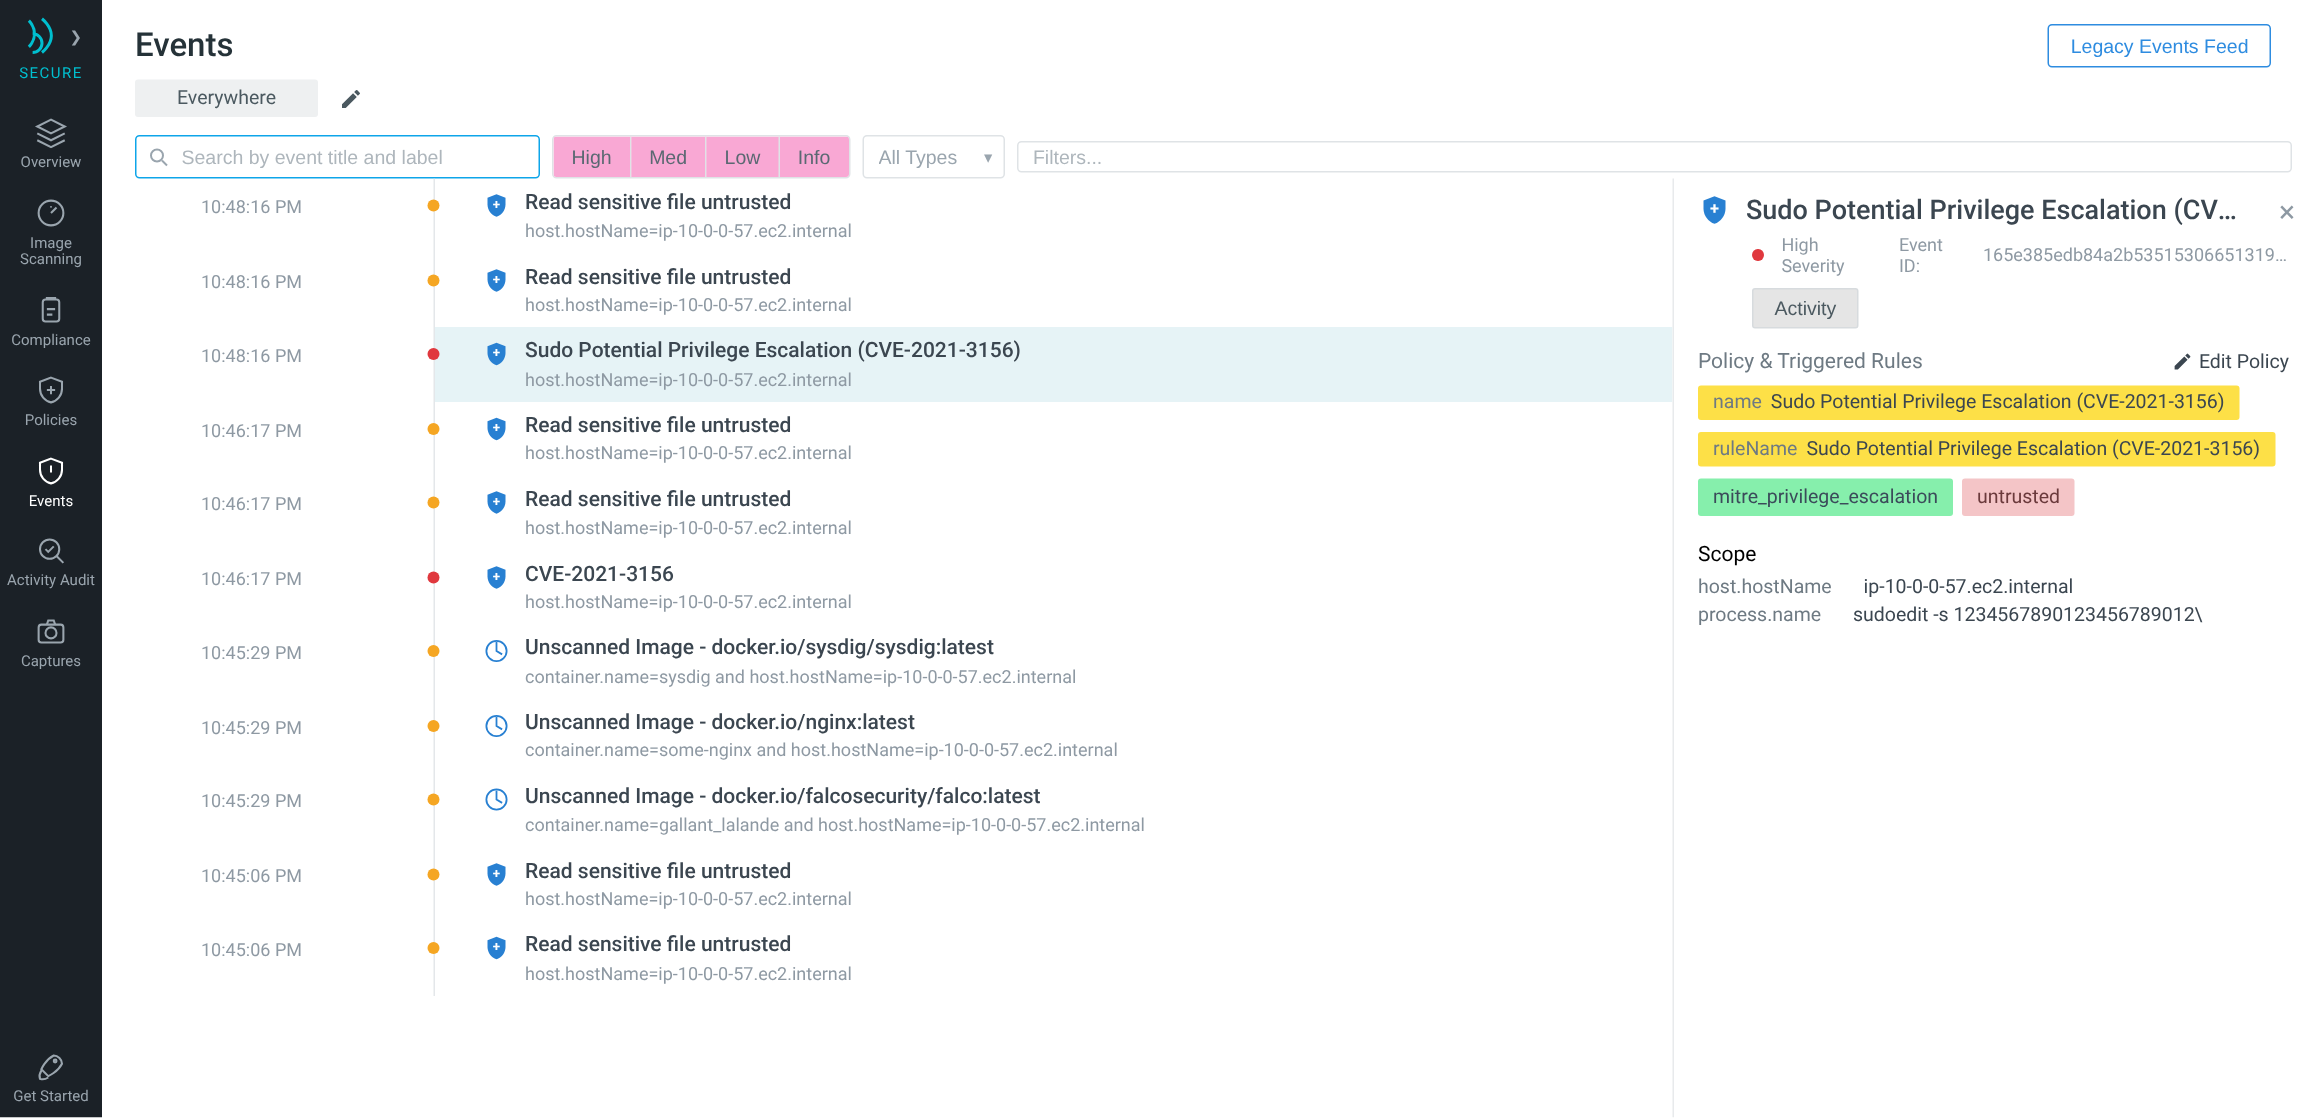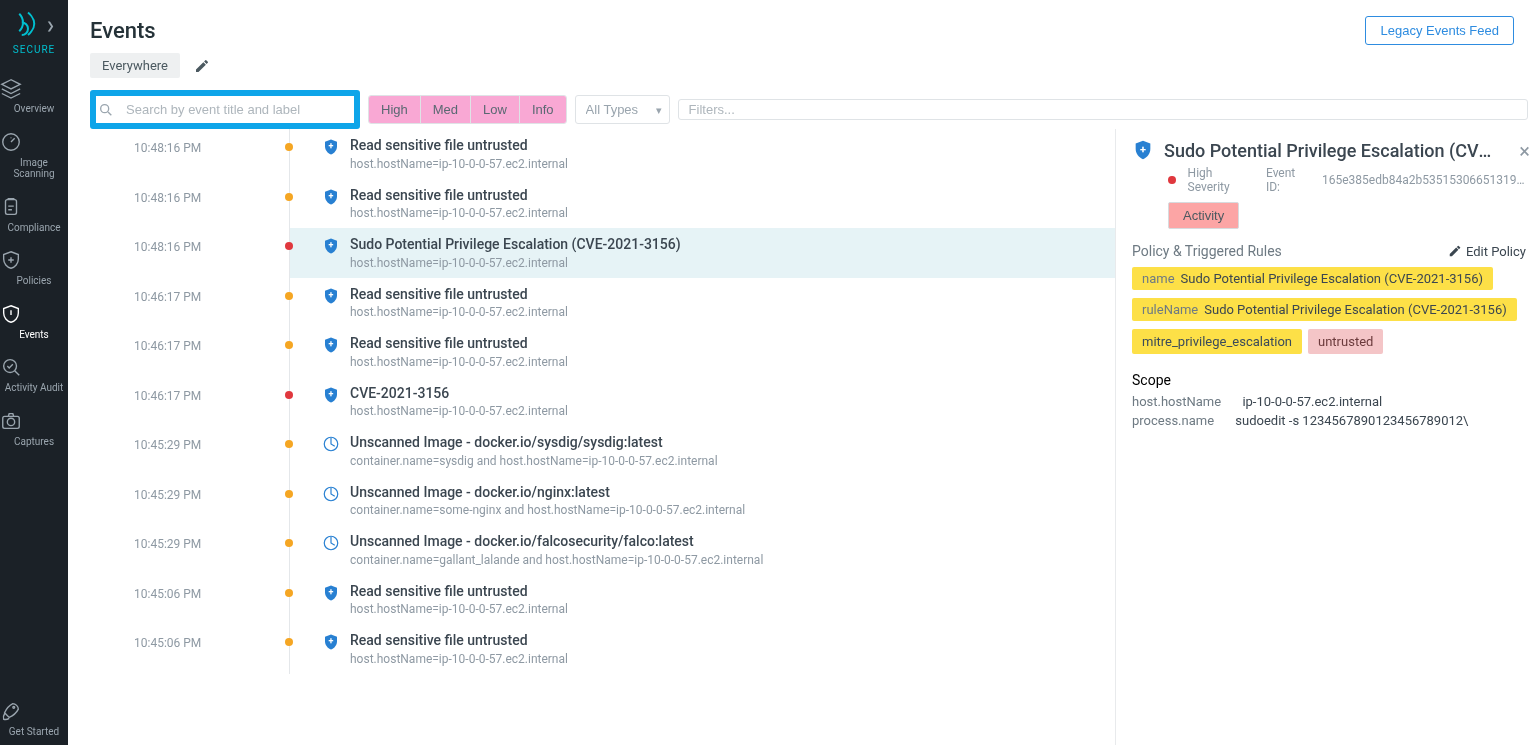--- a/index.html
+++ b/index.html
@@ -4,43 +4,43 @@
 <style>
   * { box-sizing: border-box; margin: 0; padding: 0; }
   html, body { height: 100%; font-family: -apple-system, BlinkMacSystemFont, "Segoe UI", Roboto, Arial, sans-serif; color: #333; }
   body { display: flex; overflow: hidden; background: #fff; }
 
   
   .sidebar { width: 68px; background: #1b2127; display: flex; flex-direction: column; align-items: center; padding-top: 10px; color: #9aa5ae; }
   .sidebar .logo { color: #00bfcf; margin-bottom: 4px; display:flex; align-items:center; gap:3px; }
   .sidebar .chev { color:#9aa5ae; font-size:10px; }
   .sidebar .brand { color: #00bfcf; font-size: 10px; letter-spacing: 1px; margin-bottom: 14px; }
-  .nav-item { display:flex; flex-direction:column; gap:4px; width:100%; padding:8px 0; cursor:pointer; }
+  .nav-item { display:flex; flex-direction:column; align-items:center; gap:4px; width:100%; padding:8px 0; cursor:pointer; }
   .nav-item.active { color:#fff; }
   .nav-item .nav-label { font-size:10px; text-align:center; line-height:1.15; }
   .nav-spacer { flex:1; }
 
   
   .main { flex:1; display:flex; flex-direction:column; min-width:0; }
 
   
   .hdr { display:flex; align-items:center; padding:16px 22px 8px 22px; }
   .hdr h1 { font-size:22px; font-weight:500; color:#253238; flex:0 0 auto; }
   .hdr-spacer { flex:1; }
   .legacy-btn { border:1px solid #2e8ce0; color:#2e8ce0; background:#fff; padding:6px 14px; border-radius:3px; font-size:13px; cursor:pointer; }
 
   
   .scope-row { display:flex; align-items:center; gap:14px; padding:0 22px 12px 22px; }
-  .scope-chip { background:#eef0f1; border-radius:2px; padding:5px 12px; font-size:13px; color:#4b5960; cursor:pointer; }
+  .scope-chip { background:#eef0f1; border-radius:2px; padding:5px 28px; font-size:13px; color:#4b5960; cursor:pointer; }
   .edit-ic { color:#4b5960; cursor:pointer; }
 
   
   .filter-bar { display:flex; align-items:center; gap:8px; padding:0 8px 0 22px; }
   .search-wrap { position:relative; width:270px; }
-  .search-wrap input { width:100%; padding:6px 10px 6px 30px; border:6px solid #0ea5e9; border-radius:3px; font-size:13px; color:#333; }
+  .search-wrap input { width:100%; padding:6px 10px 6px 30px; border:1px solid #0ea5e9; border-radius:3px; font-size:13px; color:#333; }
   .search-wrap .mag { position:absolute; left:8px; top:50%; transform:translateY(-50%); color:#9aa5ae; }
   .sev-group { display:flex; border:1px solid #dfe3e6; border-radius:3px; overflow:hidden; }
   .sev-group button { background:#f9a8d4; border:none; border-right:1px solid #dfe3e6; padding:6px 12px; font-size:13px; color:#5a6872; cursor:pointer; }
   .sev-group button:last-child { border-right:none; }
   .type-sel { position:relative; }
   .type-sel select { appearance:none; border:1px solid #dfe3e6; border-radius:3px; background:#fff; padding:6px 30px 6px 10px; font-size:13px; color:#9aa5ae; cursor:pointer; }
   .type-sel .chev-down { position:absolute; right:8px; top:50%; transform:translateY(-50%); color:#9aa5ae; pointer-events:none; font-size:11px; }
   .filters-input { flex:1; border:1px solid #dfe3e6; border-radius:3px; padding:2px 10px; font-size:13px; }
 
   
@@ -62,34 +62,34 @@
   .ev-sub { font-size:12px; color:#8e99a3; margin-top:2px; }
 
   
   .detail-close { position:absolute; top:6px; right:2px; font-size:20px; color:#8e99a3; cursor:pointer; padding:4px; }
   .detail-title-row { display:flex; align-items:flex-start; gap:10px; margin-top:4px; }
   .detail-title { font-size:18px; font-weight:500; color:#3b4650; line-height:1.3; white-space:nowrap; overflow:hidden; text-overflow:ellipsis; flex:1; min-width:0; padding-right:28px;}
   .detail-sub-row { display:flex; align-items:center; gap:12px; margin-top:4px; margin-left:36px; font-size:12px; color:#8e99a3; }
   .sev-dot { width:8px; height:8px; border-radius:50%; background:#e0383e; display:inline-block; }
   .event-id { white-space:nowrap; overflow:hidden; text-overflow:ellipsis; }
   .act-btn { margin-left:36px; margin-top:8px; margin-bottom:14px; }
-  .act-btn button { border:1px solid #d7dbde; background:#fca5a5; padding:5px 14px; border-radius:2px; font-size:13px; color:#4b5960; cursor:pointer; }
+  .act-btn button { border:1px solid #d7dbde; background:#e5e5e5; padding:5px 14px; border-radius:2px; font-size:13px; color:#4b5960; cursor:pointer; }
 
   .section-hdr { display:flex; align-items:center; justify-content:space-between; margin-top:6px; margin-bottom:8px; }
   .section-hdr .title { font-size:14px; color:#6e7a83; }
   .edit-policy { font-size:13px; color:#3b4650; cursor:pointer; display:flex; align-items:center; gap:4px; }
 
   .kv-pill { display:inline-flex; align-items:center; gap:6px; background:#fde047; border-radius:2px; padding:4px 10px; margin-bottom:8px; font-size:13px; }
   .kv-pill .k { color:#6e7a83; }
   .kv-pill .v { color:#3b4650; }
 
   .desc-block { font-family: Menlo, Consolas, monospace; font-size:12.5px; color:#3b4650; line-height:1.45; margin:6px 0 10px 0; word-break:break-word; }
 
   .tag { display:inline-block; padding:5px 10px; border-radius:2px; font-size:13px; margin-right:6px; margin-bottom:6px; }
-  .tag-blue { background:#fde047; color:#3b4b5a; }
+  .tag-blue { background:#86efac; color:#3b4b5a; }
   .tag-red { background:#f4c5c7; color:#6b3a3c; }
 
   .scope-sec-title { font-size:14px; color:#000000; margin-top:12px; margin-bottom:6px; }
   .scope-kv { font-size:13px; color:#3b4650; margin-bottom:4px; }
   .scope-kv .k { color:#6e7a83; margin-right:18px; }
 
   
   svg { display:block; }
   .shield { fill:#2880d2; }
   .scan-ic circle.outer { fill:none; stroke:#2880d2; stroke-width:1.6; }

